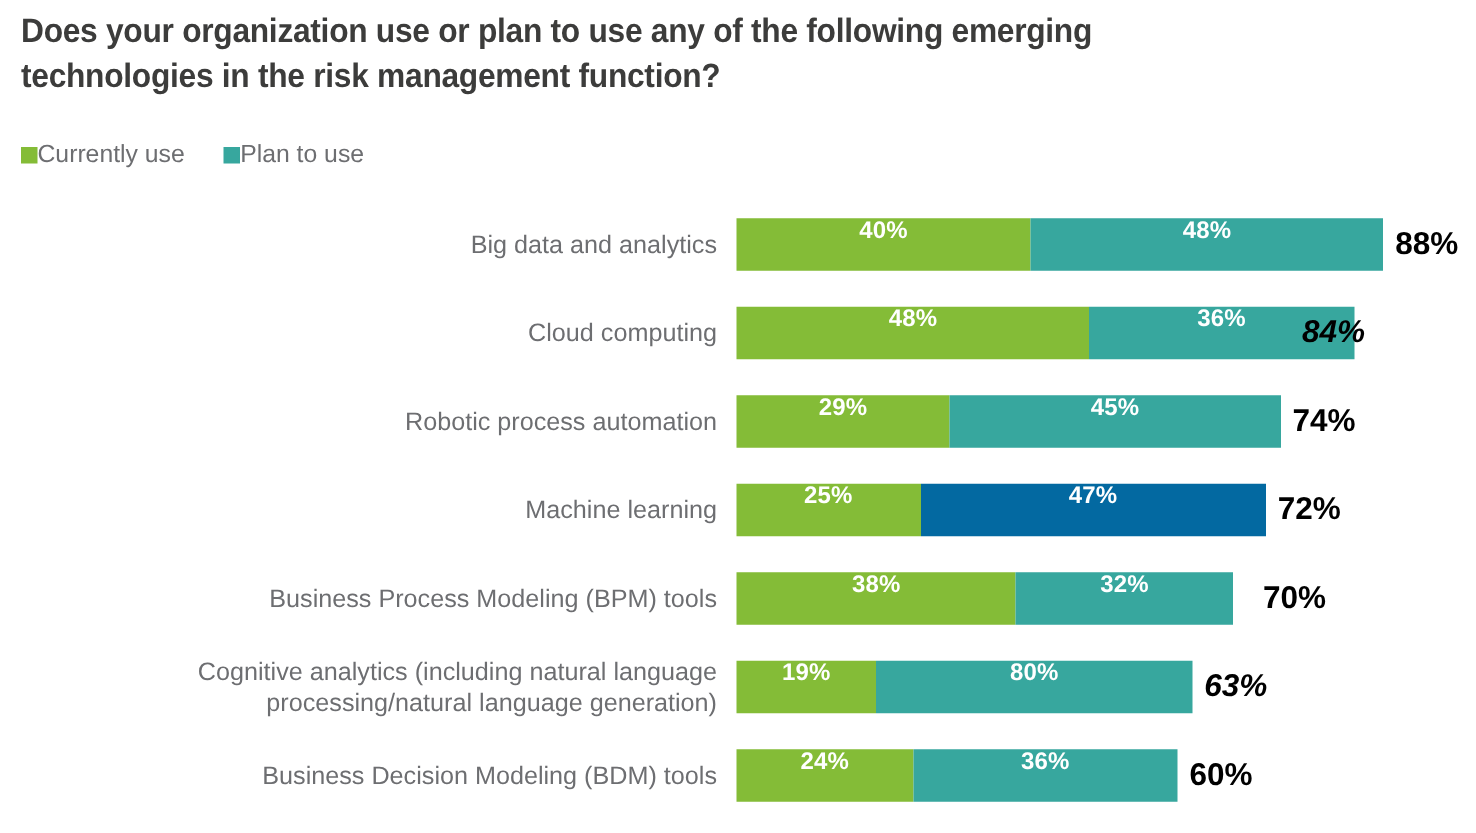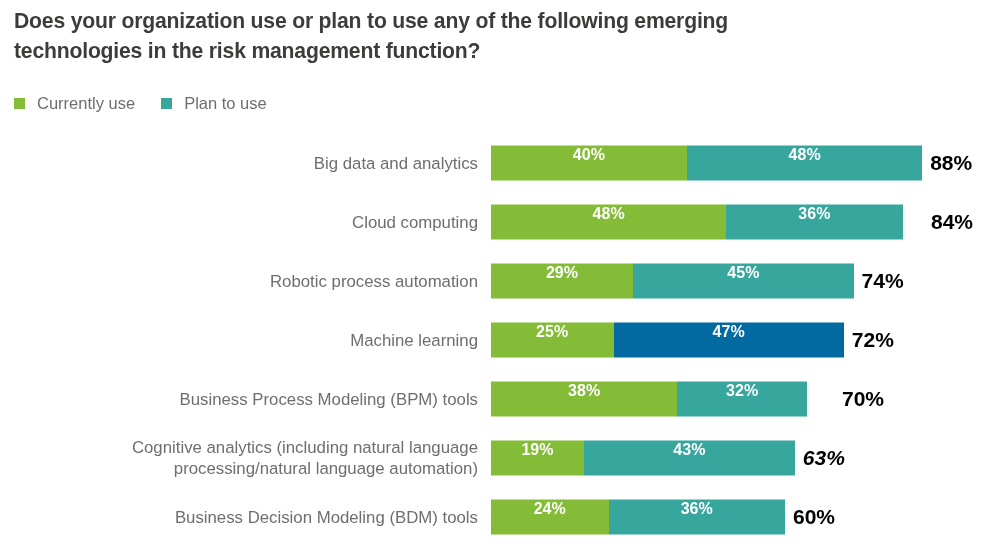--- a/index.html
+++ b/index.html
@@ -39,21 +39,21 @@
     position: absolute;
     left: 14px;
     top: 94px;
     display: flex;
     align-items: center;
     gap: 26px;
   }
   .legend-item {
     display: flex;
     align-items: center;
-    gap: 12px;
+    gap: 0;
   }
   .legend-swatch {
     width: 11px;
     height: 11px;
     display: inline-block;
     flex: 0 0 auto;
   }
   .legend-label {
     font-size: 16.5px;
     color: #6d6e71;
@@ -164,21 +164,21 @@
       <div class="row-inner" style="height: 59px;">
         <div class="cat-label">Cloud computing</div>
         <div class="bar-wrap">
           <div class="seg seg-a" style="width: 235.2px; background: rgb(132, 188, 55);">
             <span>48%</span>
           </div>
           <div class="seg seg-b" style="width: 176.4px; background: rgb(55, 167, 158);">
             <span>36%</span>
           </div>
         </div>
-        <div class="total" style="left: 931px;">84%</div>
+        <div class="total" style="left: 868px; font-style: italic;">84%</div>
       </div>
     </div>
     <div class="row">
       <div class="row-inner" style="height: 59px;">
         <div class="cat-label">Robotic process automation</div>
         <div class="bar-wrap">
           <div class="seg seg-a" style="width: 142.1px; background: rgb(132, 188, 55);">
             <span>29%</span>
           </div>
           <div class="seg seg-b" style="width: 220.5px; background: rgb(55, 167, 158);">
@@ -202,37 +202,37 @@
         <div class="total" style="left: 851.8px;">72%</div>
       </div>
     </div>
     <div class="row">
       <div class="row-inner" style="height: 59px;">
         <div class="cat-label">Business Process Modeling (BPM) tools</div>
         <div class="bar-wrap">
           <div class="seg seg-a" style="width: 186.2px; background: rgb(132, 188, 55);">
             <span>38%</span>
           </div>
-          <div class="seg seg-b" style="width: 130px; background: rgb(55, 167, 158);">
+          <div class="seg seg-b" style="width: 145px; background: rgb(55, 167, 158);">
             <span>32%</span>
           </div>
         </div>
         <div class="total" style="left: 842px; text-align: center;">70%</div>
       </div>
     </div>
     <div class="row">
       <div class="row-inner" style="height: 59px;">
         <div class="cat-label">Cognitive analytics (including natural language
-processing/natural language automation)</div>
+processing/natural language generation)</div>
         <div class="bar-wrap">
           <div class="seg seg-a" style="width: 93.1px; background: rgb(132, 188, 55);">
             <span>19%</span>
           </div>
           <div class="seg seg-b" style="width: 210.7px; background: rgb(55, 167, 158);">
-            <span>43%</span>
+            <span>80%</span>
           </div>
         </div>
         <div class="total" style="left: 802.8px; font-style: italic;">63%</div>
       </div>
     </div>
     <div class="row">
       <div class="row-inner" style="height: 59px;">
         <div class="cat-label">Business Decision Modeling (BDM) tools</div>
         <div class="bar-wrap">
           <div class="seg seg-a" style="width: 117.6px; background: rgb(132, 188, 55);">

